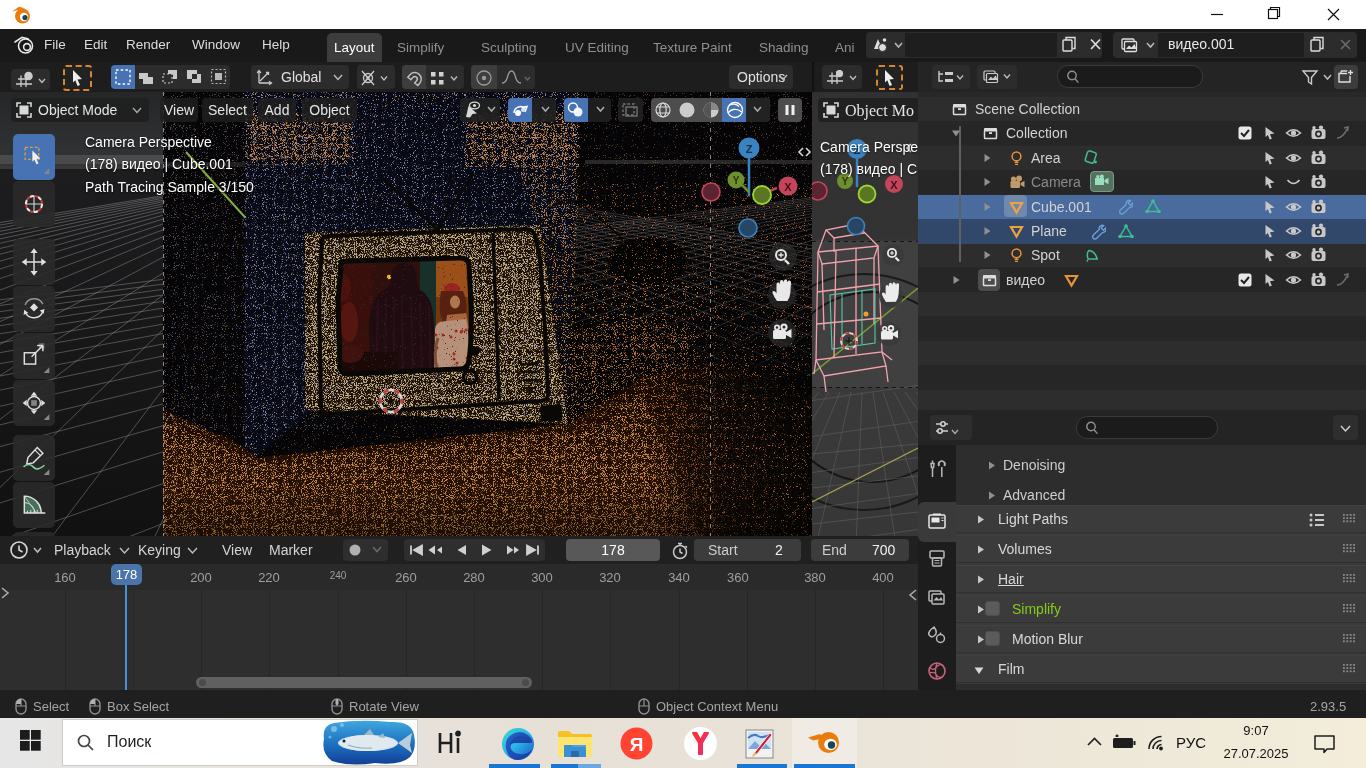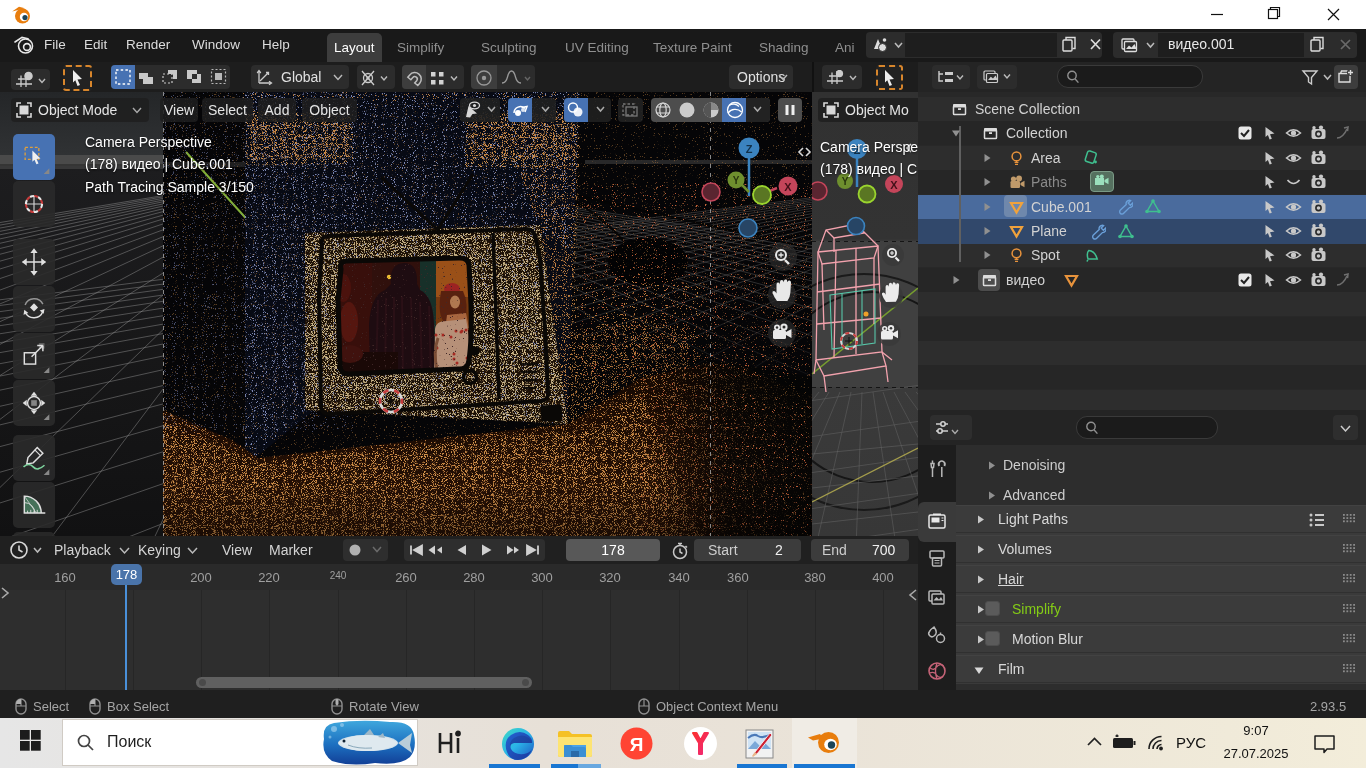--- a/index.html
+++ b/index.html
@@ -644,21 +644,21 @@
           <circle cx="79" cy="236.3" r="1.3" fill="#3a3a3a"></circle>
         </g>
 </g>
       <path d="M99 52 l-4 4 4 4" stroke="#d8d8d8" stroke-width="1.6" fill="none"></path>
     </svg>
     <div class="abs" style="left:6px;top:6px;width:100px;height:24px;background:rgba(30,30,30,0.85);border-radius:4px 0 0 4px;overflow:hidden;"></div>
     <svg class="abs" style="left:10px;top:9px" width="18" height="18" viewBox="0 0 18 18">
 <rect x="4.5" y="4.5" width="9" height="9" fill="#d8d8d8"></rect>
 <path d="M2 6 v-4 h4 M12 2 h4 v4 M16 12 v4 h-4 M6 16 h-4 v-4" stroke="#d8d8d8" stroke-width="1.6" fill="none"></path>
 </svg>
-    <div class="abs" style="left:33px;top:10px;font-size:14px;color:#e4e4e4;white-space:nowrap;">Object Mo</div>
+    <div class="abs" style="left:33px;top:10px;font-size:16px;color:#e4e4e4;white-space:nowrap;font-family:Liberation Serif, serif;">Object Mo</div>
     <div class="abs" style="left:8px;top:47px;font-size:14px;color:#fff;white-space:nowrap;text-shadow:0 1px 2px rgba(0,0,0,0.6);">Camera Perspe</div>
     <div class="abs" style="left:8px;top:69px;font-size:14px;color:#fff;white-space:nowrap;text-shadow:0 1px 2px rgba(0,0,0,0.6);">(178) видео | C</div>
   </div>
 
 <div id="rightcol" class="abs" style="left:918px;top:92px;width:448px;height:598px;background:#282828;">
     <div class="abs" style="left:0;top:0;width:448px;height:318px;background:#282828;overflow:hidden;" id="outliner">
       <div class="abs" style="left:0;top:5px;width:448px;height:24px;background:#2d2d2d;"></div>
       <div class="abs" style="left:0;top:29px;width:448px;height:24px;background:#262626;"></div>
       <div class="abs" style="left:0;top:54px;width:448px;height:24px;background:#2d2d2d;"></div>
       <div class="abs" style="left:0;top:78px;width:448px;height:24px;background:#262626;"></div>
@@ -749,21 +749,21 @@
       </svg>
       <div class="abs" style="left:172px;top:79px;width:24px;height:21px;background:#55705f;border:1px solid #7a9a86;border-radius:4px;"></div>
       <svg class="abs" style="left:175px;top:81px" width="18" height="16" viewBox="0 0 18 16">
         <g fill="#9adfbc">
           <path d="M2 5 h9 v7 h-9 Z"></path>
           <circle cx="4.8" cy="3.6" r="1.7"></circle>
           <circle cx="8.8" cy="3.4" r="2"></circle>
           <path d="M11.5 7 l4 -2.2 v6.4 l-4 -2.2 Z"></path>
         </g>
       </svg>
-      <div class="abs" style="left:113px;top:82.19999999999999px;font-size:14px;color:#8a8a8a;">Paths</div>
+      <div class="abs" style="left:113px;top:82.19999999999999px;font-size:14px;color:#8a8a8a;">Camera</div>
       <svg class="abs" style="left:344px;top:82.19999999999999px" width="16" height="16" viewBox="0 0 16 16">
         <path d="M3.5 2 L12.5 8.5 L8 9.3 L9.8 13.8 L7.6 14.6 L5.9 10.1 L3.5 12 Z" fill="#c8c8c8"></path>
       </svg>
       <svg class="abs" style="left:367px;top:82.19999999999999px" width="17" height="16" viewBox="0 0 17 16">
         <path d="M2.5 6 Q8.5 13 14.5 6" fill="none" stroke="#c8c8c8" stroke-width="1.6"></path>
       </svg>
       <svg class="abs" style="left:392px;top:82.19999999999999px" width="17" height="16" viewBox="0 0 17 16">
         <rect x="1.5" y="4" width="14" height="10" rx="2" fill="#c8c8c8"></rect>
         <circle cx="8.5" cy="9" r="3.4" fill="#282828"></circle>
         <circle cx="8.5" cy="9" r="1.8" fill="#c8c8c8"></circle>

